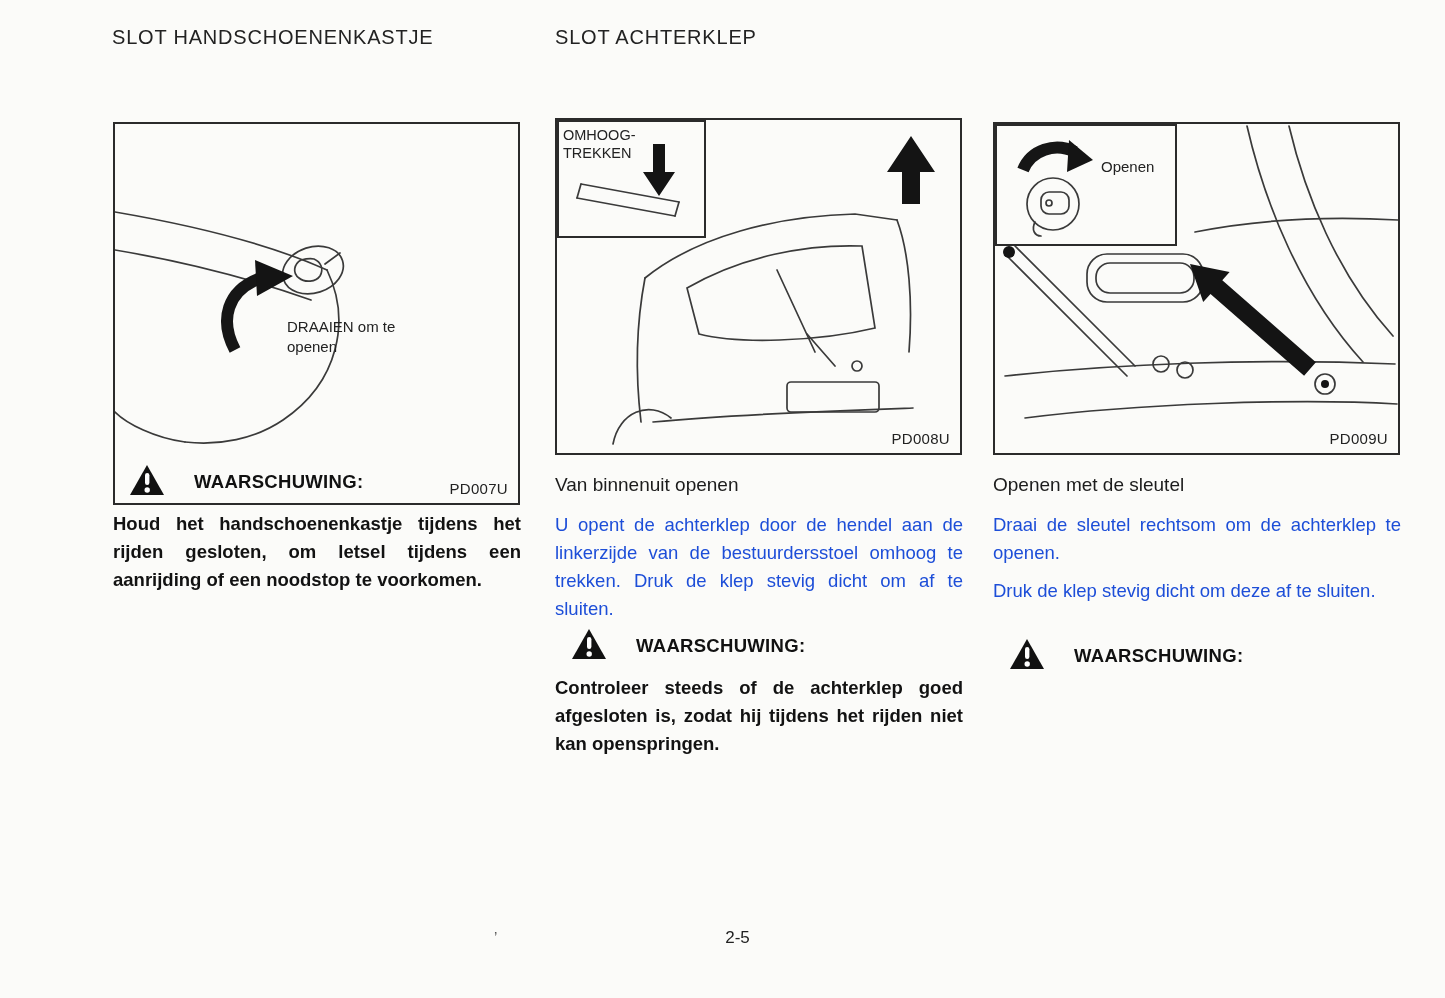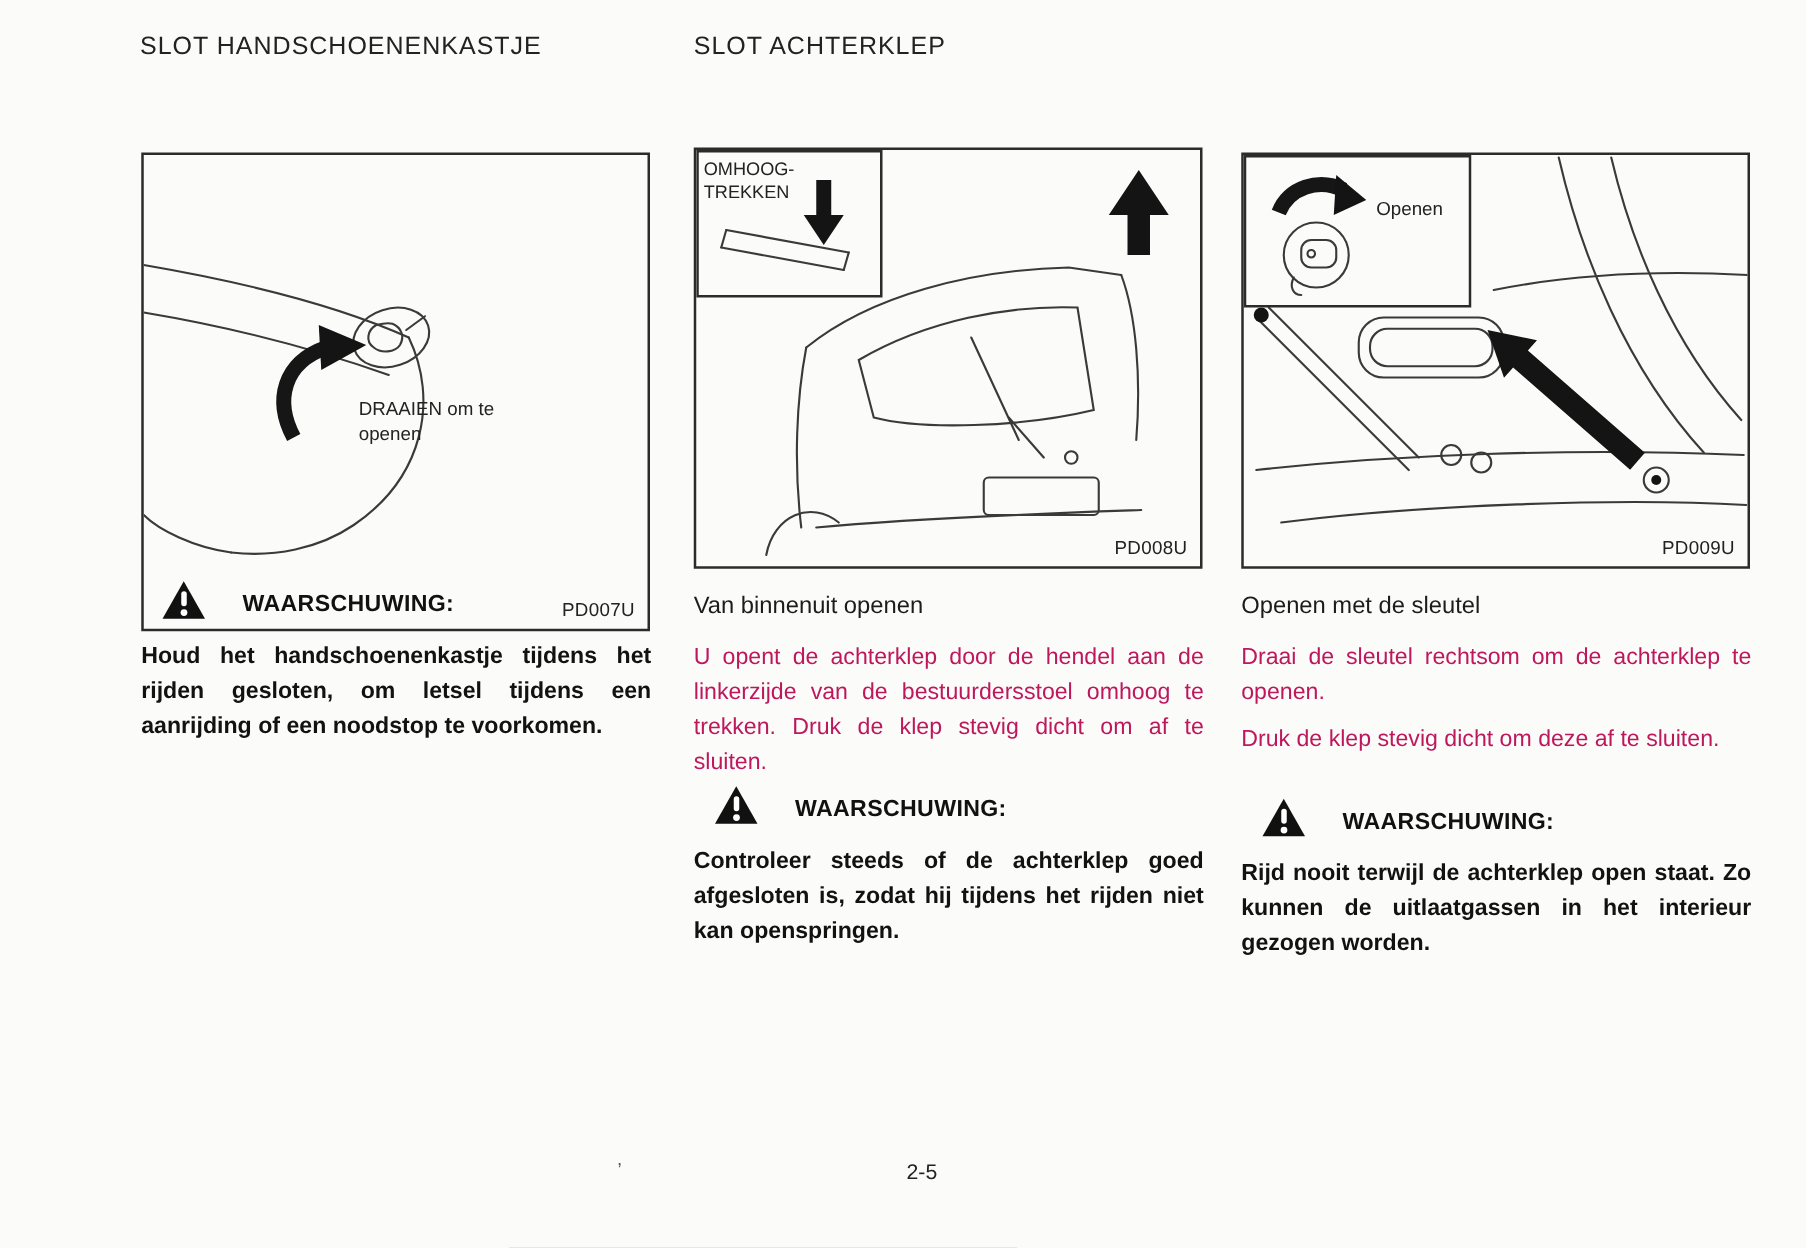--- a/index.html
+++ b/index.html
@@ -32,21 +32,21 @@
   .thick{fill:none;stroke:#161616;stroke-width:12;stroke-linecap:butt;}
   .solid{fill:#141414;stroke:none;}
   .svgtext{fill:#222;font-family:"Liberation Sans",sans-serif;}
   .col-heading{
     position:absolute;
     font-size:19px;font-weight:400;color:#1c1c1c;white-space:nowrap;
   }
   .para{
     position:absolute;width:408px;
     font-size:18.5px;line-height:28px;
-    text-align:justify;color:#be185d;
+    text-align:justify;color:#1d4ed8;
   }
   .para.bold{font-weight:700;color:#121212;}
   .warn-header{
     position:absolute;display:flex;align-items:center;gap:29px;
     padding-left:16px;
   }
   .warn-label{font-size:18.5px;font-weight:700;color:#111;letter-spacing:0.3px;}
   .page-number{
     position:absolute;top:928px;left:0;width:1475px;
     text-align:center;font-size:17px;color:#222;
@@ -192,18 +192,17 @@
   <div class="warn-header" style="left:993px;top:638px;width:392px;">
     <span>
       <svg width="36" height="32" viewBox="0 0 36 32">
         <path d="M18 1 L35 31 L1 31 Z" fill="#111"></path>
         <rect x="16" y="9" width="4.4" height="12" rx="2.2" fill="#fff"></rect>
         <circle cx="18.2" cy="26" r="2.7" fill="#fff"></circle>
       </svg>
     </span>
     <span class="warn-label">WAARSCHUWING:</span>
   </div>
-  <div class="para bold" style="left:993px;top:684px;">Rijd nooit terwijl de achterklep open staat. Zo kunnen de uitlaatgassen in het interieur gezogen worden.</div>
 
   <div class="page-number">2-5</div>
   <div class="stray-mark">’</div>
 
 </div>
 
 </body></html>

